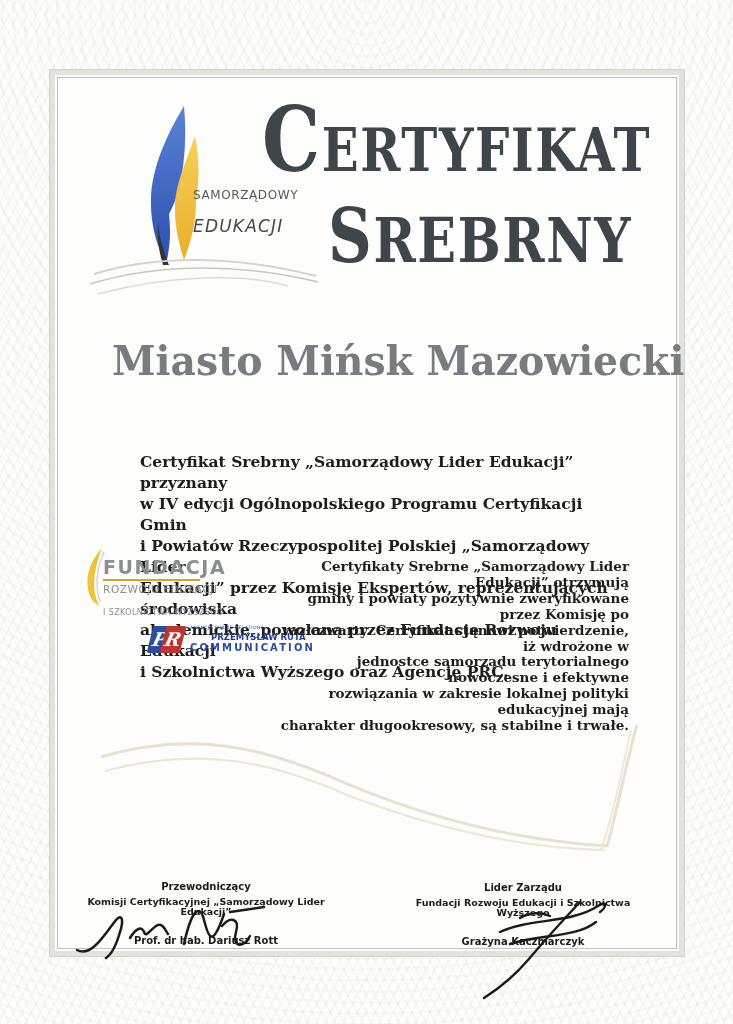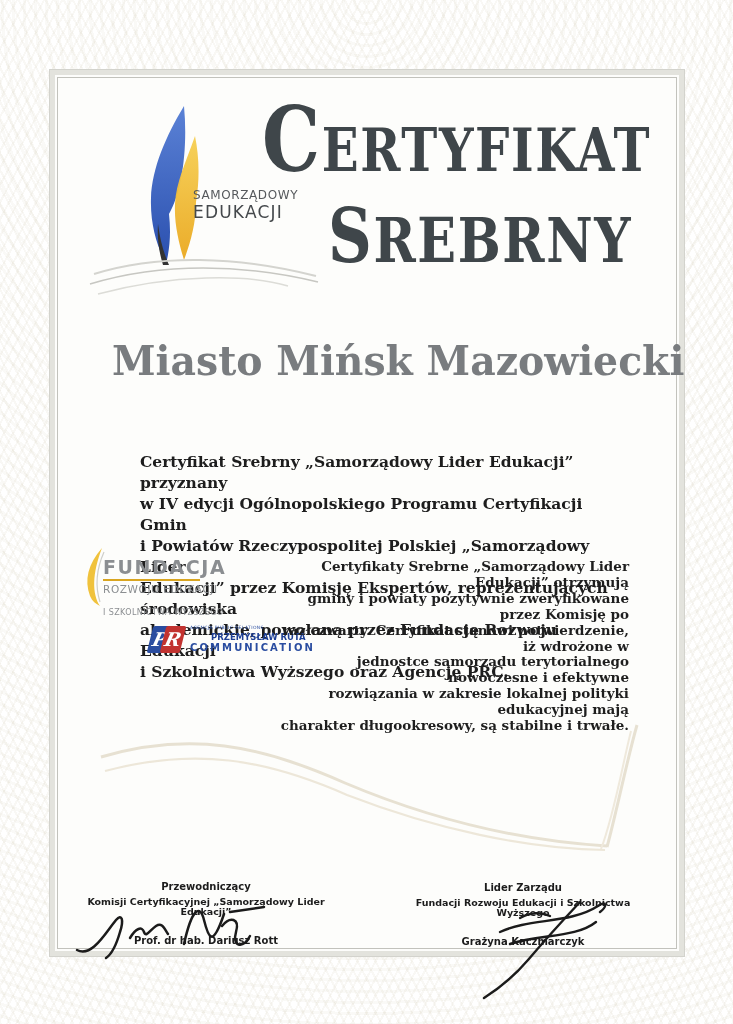--- a/index.html
+++ b/index.html
@@ -22,21 +22,21 @@
     background:#fdfdfb;
     border:1px solid #c2c2bc;
     box-shadow:0 0 0 2px #fdfdfb, 0 0 0 7px #e3e3dd, 0 0 0 8px #d3d3cd;
   }
   .abs{position:absolute;}
 
   
   .logo-text{left:193px; top:189px; font-family:"DejaVu Sans",sans-serif; color:#4a4e51; line-height:1;}
   .logo-l1{font-size:12px; letter-spacing:0.6px; color:#56595c;}
   .logo-l2{font-size:31px; margin-top:2px; color:#3d4144; letter-spacing:0.5px;}
-  .logo-l3{font-size:17px; margin-top:3px; letter-spacing:1.2px; color:#45494c;}
+  .logo-l3{font-size:17px; margin-top:17px; letter-spacing:1.2px; color:#45494c;font-style:italic;}
 
   
   .title-line{
     font-weight:bold; color:#3f464a; line-height:1; letter-spacing:2px;
     transform:scaleX(0.82); transform-origin:left top; white-space:nowrap;
   }
   .title-1{left:262px; top:95px;  font-size:59px;}
   .title-1::first-letter{font-size:89px;}
   .title-2{left:328px; top:199px; font-size:62px;}
   .title-2::first-letter{font-size:74px;}

